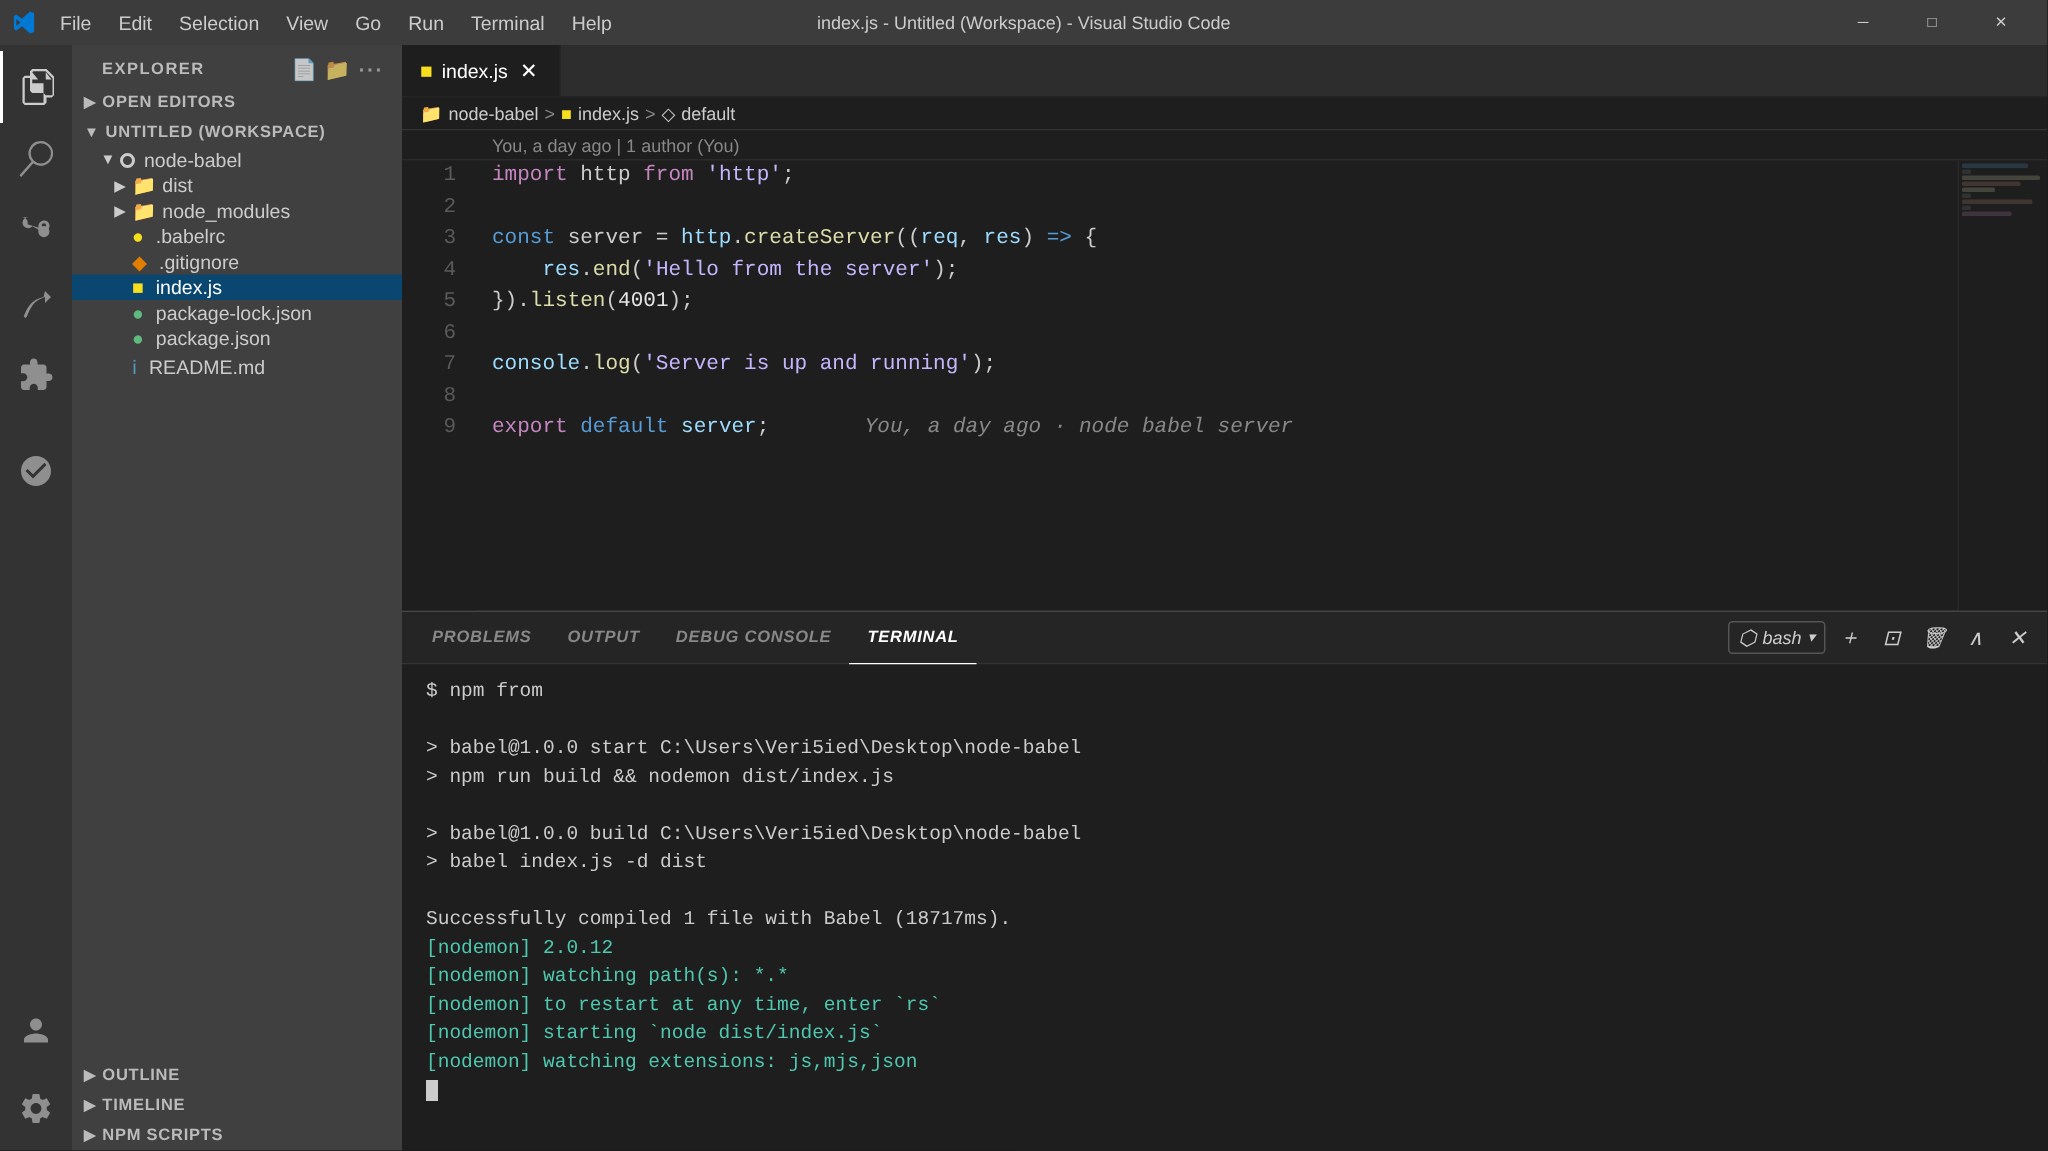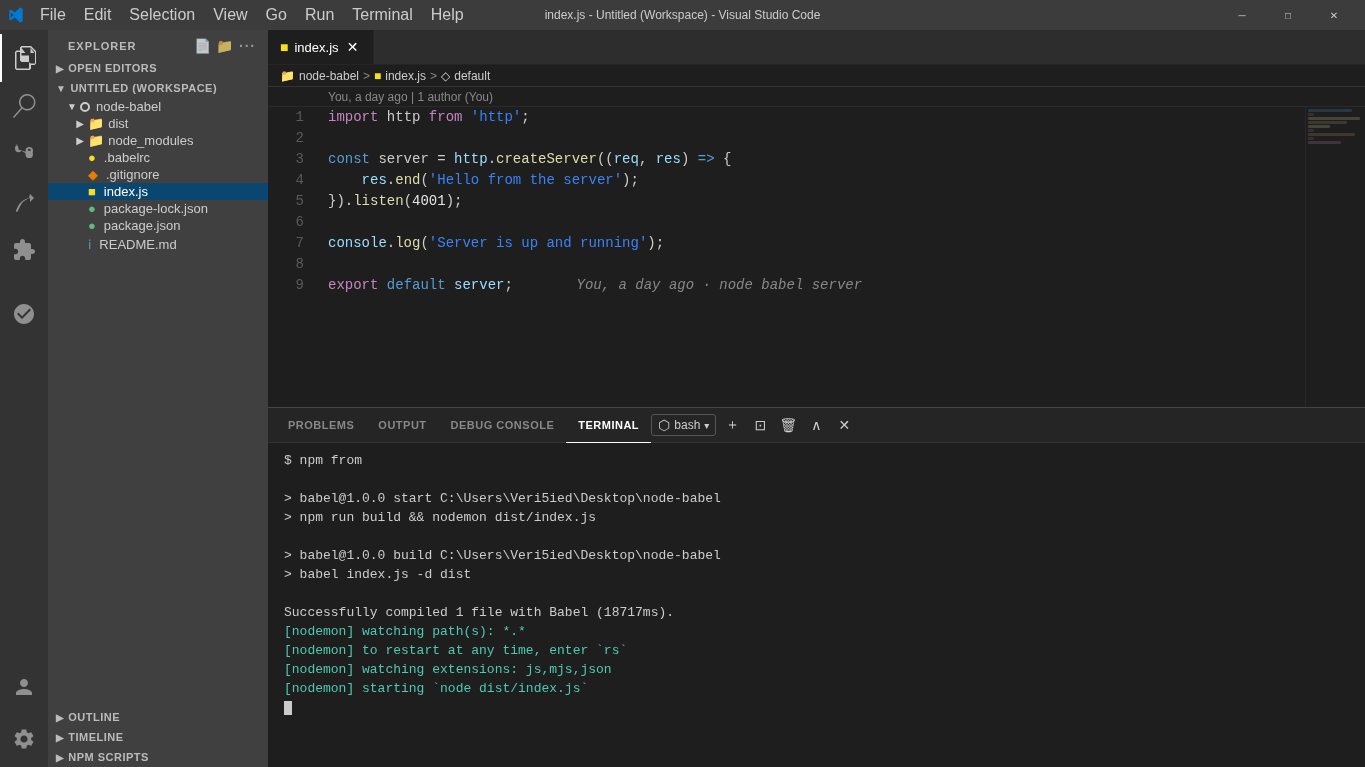--- a/index.html
+++ b/index.html
@@ -28,21 +28,21 @@
       align-items: center;
       gap: 8px;
     }
     .titlebar-icon {
       width: 16px;
       height: 16px;
     }
     .titlebar-menu {
       display: flex;
       gap: 2px;
-      font-size: 16px;
+      font-size: 13px;
     }
     .titlebar-menu span {
       padding: 2px 8px;
       cursor: pointer;
       border-radius: 3px;
     }
     .titlebar-center {
       position: absolute;
       left: 50%;
       transform: translateX(-50%);
@@ -264,21 +264,21 @@
       padding-left: 10px;
       overflow: hidden;
     }
     .code-line {
       height: 21px;
       display: flex;
       white-space: pre;
     }
     
     .k { color: #569cd6; } 
-    .s { color: #3b82f6; } 
+    .s { color: #c4b5fd; } 
     .f { color: #dcdcaa; } 
     .p { color: #cccccc; } 
     .v { color: #9cdcfe; } 
     .it { color: #c586c0; } 
     .arrow-op { color: #569cd6; }
     .param { color: #9cdcfe; }
     .num { color: #e5e5e5; }
     .comment-ghost { color: #888888; font-style: italic; margin-left: 30px; }
 
     
@@ -290,20 +290,22 @@
       background: #1e1e1e;
     }
     .panel-tabs {
       height: 35px;
       background: #252526;
       display: flex;
       align-items: center;
       padding: 0 8px;
       gap: 0;
       border-bottom: 1px solid #333;
+      justify-content: space-between;
+      font-style: italic;
     }
     .panel-tabs-left { display: flex; }
     .panel-tab {
       padding: 0 12px;
       height: 35px;
       display: flex;
       align-items: center;
       cursor: pointer;
       font-size: 11px;
       font-weight: 600;
@@ -658,22 +660,23 @@
       <div class="terminal">
         <div><span class="prompt">$ npm from</span></div>
         <div>&nbsp;</div>
         <div><span class="p">&gt; babel@1.0.0 start C:\Users\Veri5ied\Desktop\node-babel</span></div>
         <div><span class="p">&gt; npm run build &amp;&amp; nodemon dist/index.js</span></div>
         <div>&nbsp;</div>
         <div><span class="p">&gt; babel@1.0.0 build C:\Users\Veri5ied\Desktop\node-babel</span></div>
         <div><span class="p">&gt; babel index.js -d dist</span></div>
         <div>&nbsp;</div>
         <div>Successfully compiled 1 file with Babel (18717ms).</div>
+        <div><span class="nodemon-green">[nodemon] 2.0.12</span></div>
         <div><span class="nodemon-green">[nodemon] watching path(s): *.*</span></div>
         <div><span class="nodemon-green">[nodemon] to restart at any time, enter `rs`</span></div>
+        <div><span class="nodemon-green">[nodemon] starting `node dist/index.js`</span></div>
         <div><span class="nodemon-green">[nodemon] watching extensions: js,mjs,json</span></div>
-        <div><span class="nodemon-green">[nodemon] starting `node dist/index.js`</span></div>
         <div><span class="cursor"></span></div>
       </div>
     </div>
 
   </div>
 </div>
 
 </body></html>

